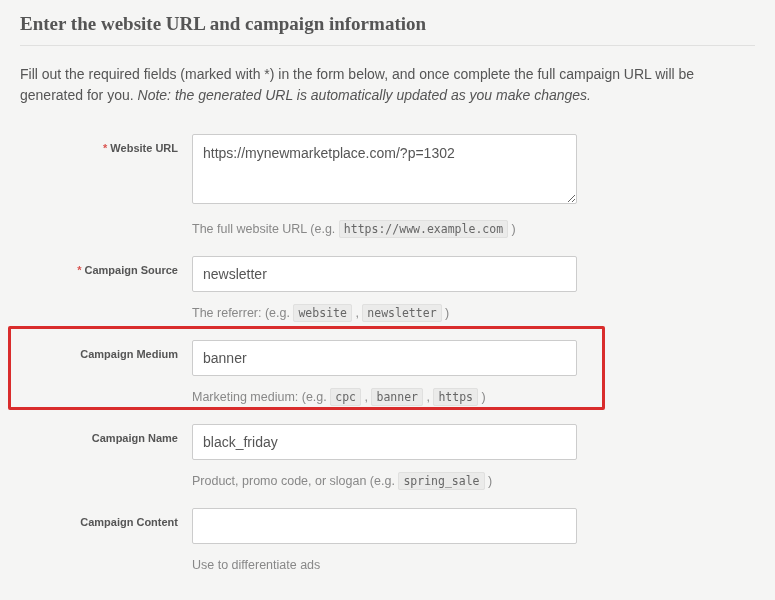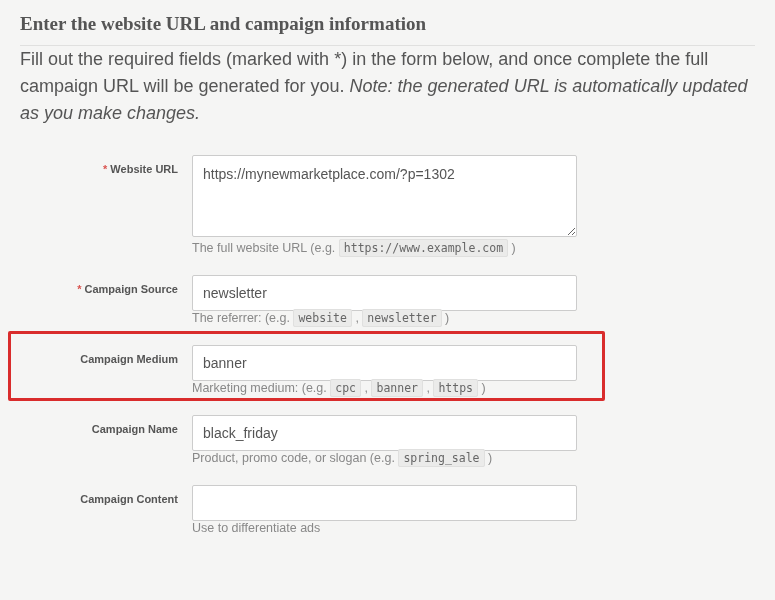--- a/index.html
+++ b/index.html
@@ -18,23 +18,23 @@
     }
     .page-title {
       font-size: 19px;
       font-weight: 600;
       color: #555;
       padding: 13px 0 10px 0;
       border-bottom: 1px solid #e0e0df;
       font-family: Liberation Serif, serif;
     }
     .intro-text {
-      font-size: 18px;
+      font-size: 14px;
       color: #555;
-      margin-top: 0;
+      margin-top: 18px;
       line-height: 1.5;
     }
     .intro-note {
       font-style: italic;
     }
     .form {
       margin-top: 28px;
     }
     .form-row {
       display: flex;
@@ -66,28 +66,28 @@
       max-width: 385px;
       border: 1px solid #ccc;
       border-radius: 2px;
       padding: 9px 10px;
       font-size: 14px;
       font-family: inherit;
       color: #555;
       background: #fff;
     }
     .form-field textarea {
-      height: 82px;
+      height: 70px;
       resize: both;
       line-height: 1.4;
     }
     .help-text {
       font-size: 12.5px;
       color: #888;
-      margin-top: 0;
+      margin-top: 14px;
     }
     .help-text code {
       background: #ebebea;
       border: 1px solid #e0e0df;
       border-radius: 2px;
       padding: 1px 4px;
       font-family: Consolas, Monaco, monospace;
       font-size: 11.5px;
       color: #666;
     }

